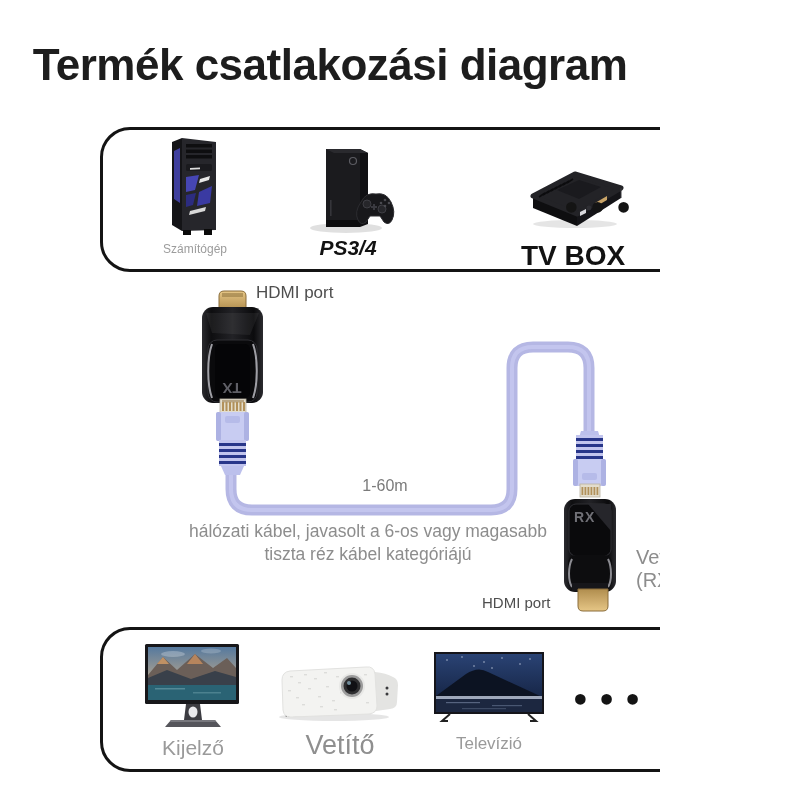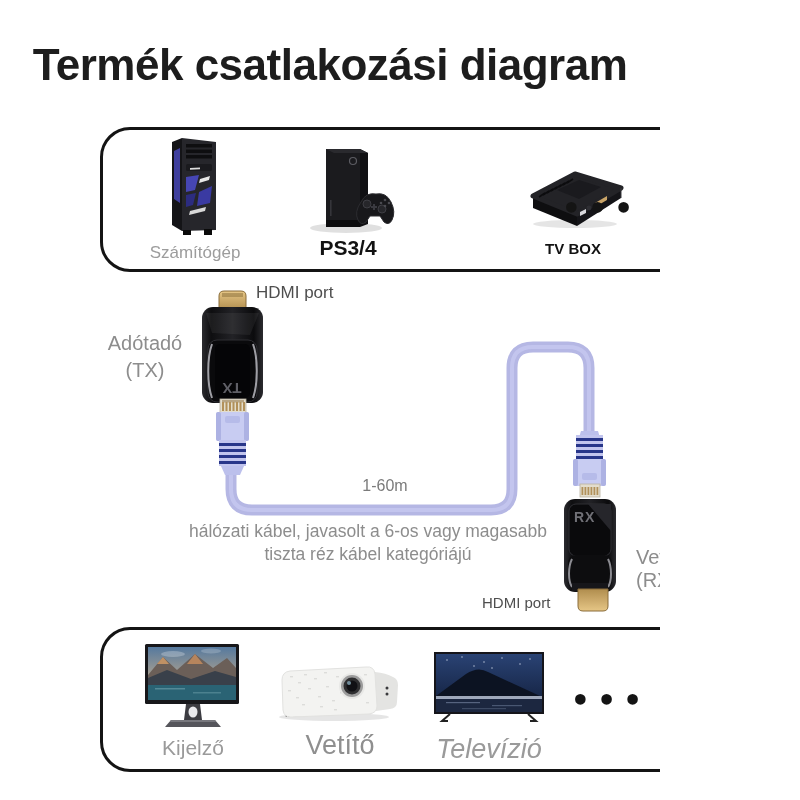--- a/index.html
+++ b/index.html
@@ -11,25 +11,25 @@
   .page-title {
     top:40px; left:0; width:100%; text-align:center;
     font-size:44px; font-weight:700; letter-spacing:-0.5px; color:#1d1d1d;
   }
   .device-box {
     left:100px; width:598px; height:145px; box-sizing:border-box;
     border:3px solid #141414; border-radius:30px; background:#ffffff;
   }
   .box-item { display:flex; flex-direction:column; align-items:center; width:132px; }
   .lbl { text-align:center; line-height:1.15; }
-  .lbl-sm-gray { font-size:17px; color:#9c9c9c; margin-top:6px;text-align:center; }
+  .lbl-sm-gray { font-size:12px; color:#9c9c9c; margin-top:6px;text-align:center; }
   .lbl-md-dark { font-size:21px; font-weight:600; color:#121212; margin-top:2px; }
-  .lbl-md-dark2 { font-size:15px; font-weight:600; color:#121212; margin-top:8px;text-align:right; }
+  .lbl-md-dark2 { font-size:28px; font-weight:600; color:#121212; margin-top:8px;text-align:right; }
   .lbl-md-gray { font-size:21px; color:#9a9a9a; margin-top:6px; }
-  .lbl-md-gray2 { font-size:27px; color:#9a9a9a; margin-top:8px;font-style:italic; }
+  .lbl-md-gray2 { font-size:17px; color:#9a9a9a; margin-top:8px; }
   .lbl-lg-gray { font-size:27px; color:#8f8f8f; margin-top:8px; }
   .dots { font-family:"DejaVu Sans",sans-serif; font-size:30px; font-weight:bold;
           letter-spacing:7px; color:#141414; line-height:30px; text-align:center; width:132px; }
   .hdmi-label { font-size:17px; color:#4e4e4e;text-align:right; }
   .gray-label { font-size:20px; color:#8d8d8d; }
   .note { font-size:17.5px; line-height:23px; color:#8d8d8d; text-align:center; width:460px; }
   .len-label { font-size:16px; color:#7b7b7b; text-align:center; width:110px; }
 </style>
 </head>
 <body>
@@ -54,21 +54,21 @@
         <polygon points="33,57 46,51 44,68 31,71" fill="#3a3aa2"></polygon>
         <polygon points="20,60 30,58 27,70 20,72" fill="#2c2c80"></polygon>
         <polygon points="34,44 44,41 43,45 33,48" fill="#e8e8e8"></polygon>
         <polygon points="24,76 40,72 39,76 23,80" fill="#d8d8d8"></polygon>
         <rect x="17" y="95" width="8" height="5" fill="#0a0a0a"></rect>
         <rect x="38" y="94" width="8" height="6" fill="#0a0a0a"></rect>
       </svg>
       <div class="lbl lbl-sm-gray">Számítógép</div>
     </div>
 
-    <div class="abs box-item" style="left:179px; top:16px;">
+    <div class="abs box-item" style="left:179px; top:16px;font-style:italic;">
       <svg width="100" height="88" viewBox="0 0 100 88">
         <ellipse cx="48" cy="82" rx="36" ry="5" fill="#000000" opacity="0.12"></ellipse>
         <polygon points="62,3 70,7 70,78 62,81" fill="#101013"></polygon>
         <rect x="28" y="3" width="34" height="78" fill="#1b1b1e"></rect>
         <polygon points="28,3 62,3 70,7 36,7" fill="#2a2a2e"></polygon>
         <circle cx="55" cy="15" r="3.5" fill="none" stroke="#5c5c62" stroke-width="1.2"></circle>
         <rect x="32" y="54" width="1.6" height="16" fill="#35353a"></rect>
         <rect x="28" y="74" width="34" height="7" fill="#0c0c0e"></rect>
         <g transform="translate(56,44)">
           <path d="M7,12 Q12,2 22,4 Q32,2 37,12 Q42,22 38,30 Q35,36 30,32 L26,26 L16,26 L12,32 Q7,36 4,30 Q0,22 7,12 Z" fill="#18181b" stroke="#2c2c30" stroke-width="1"></path>
@@ -196,24 +196,20 @@
       <text x="474" y="239" font-size="14" font-weight="bold" fill="#707076" letter-spacing="1">RX</text>
       <rect x="468" y="272" width="44" height="34" rx="8" fill="#0d0d0f"></rect>
       <path d="M472,276 C468,284 468,298 472,304" stroke="#9a9aa1" stroke-width="2" fill="none" opacity="0.9"></path>
       <path d="M508,276 C512,284 512,298 508,304" stroke="#9a9aa1" stroke-width="2" fill="none" opacity="0.9"></path>
       <rect x="472" y="300" width="36" height="8" fill="#16161a"></rect>
       <path d="M478,306 h30 v17 q0,5 -5,5 h-20 q-5,0 -5,-5 z" fill="url(#gGoldDown)" stroke="#8a6d3a" stroke-width="1"></path>
     </g>
   </svg>
 
   <div class="abs hdmi-label" style="left:256px; top:283px;">HDMI port</div>
-  <div class="abs gray-label" style="left:84px; top:330px; width:122px; text-align:center; line-height:27px;">
-    <div>Adótadó</div>
-    <div>(TX)</div>
-  </div>
   <div class="abs len-label" style="left:330px; top:477px;">1-60m</div>
   <div class="abs note" style="left:138px; top:520px;">
     <div>hálózati kábel, javasolt a 6-os vagy magasabb</div>
     <div>tiszta réz kábel kategóriájú</div>
   </div>
   <div class="abs gray-label" style="left:636px; top:546px;">Vevő (RX)</div>
   <div class="abs hdmi-label" style="left:482px; top:594px; font-size:15px;">HDMI port</div>
 
   <div class="abs device-box" style="top:627px;">
 

